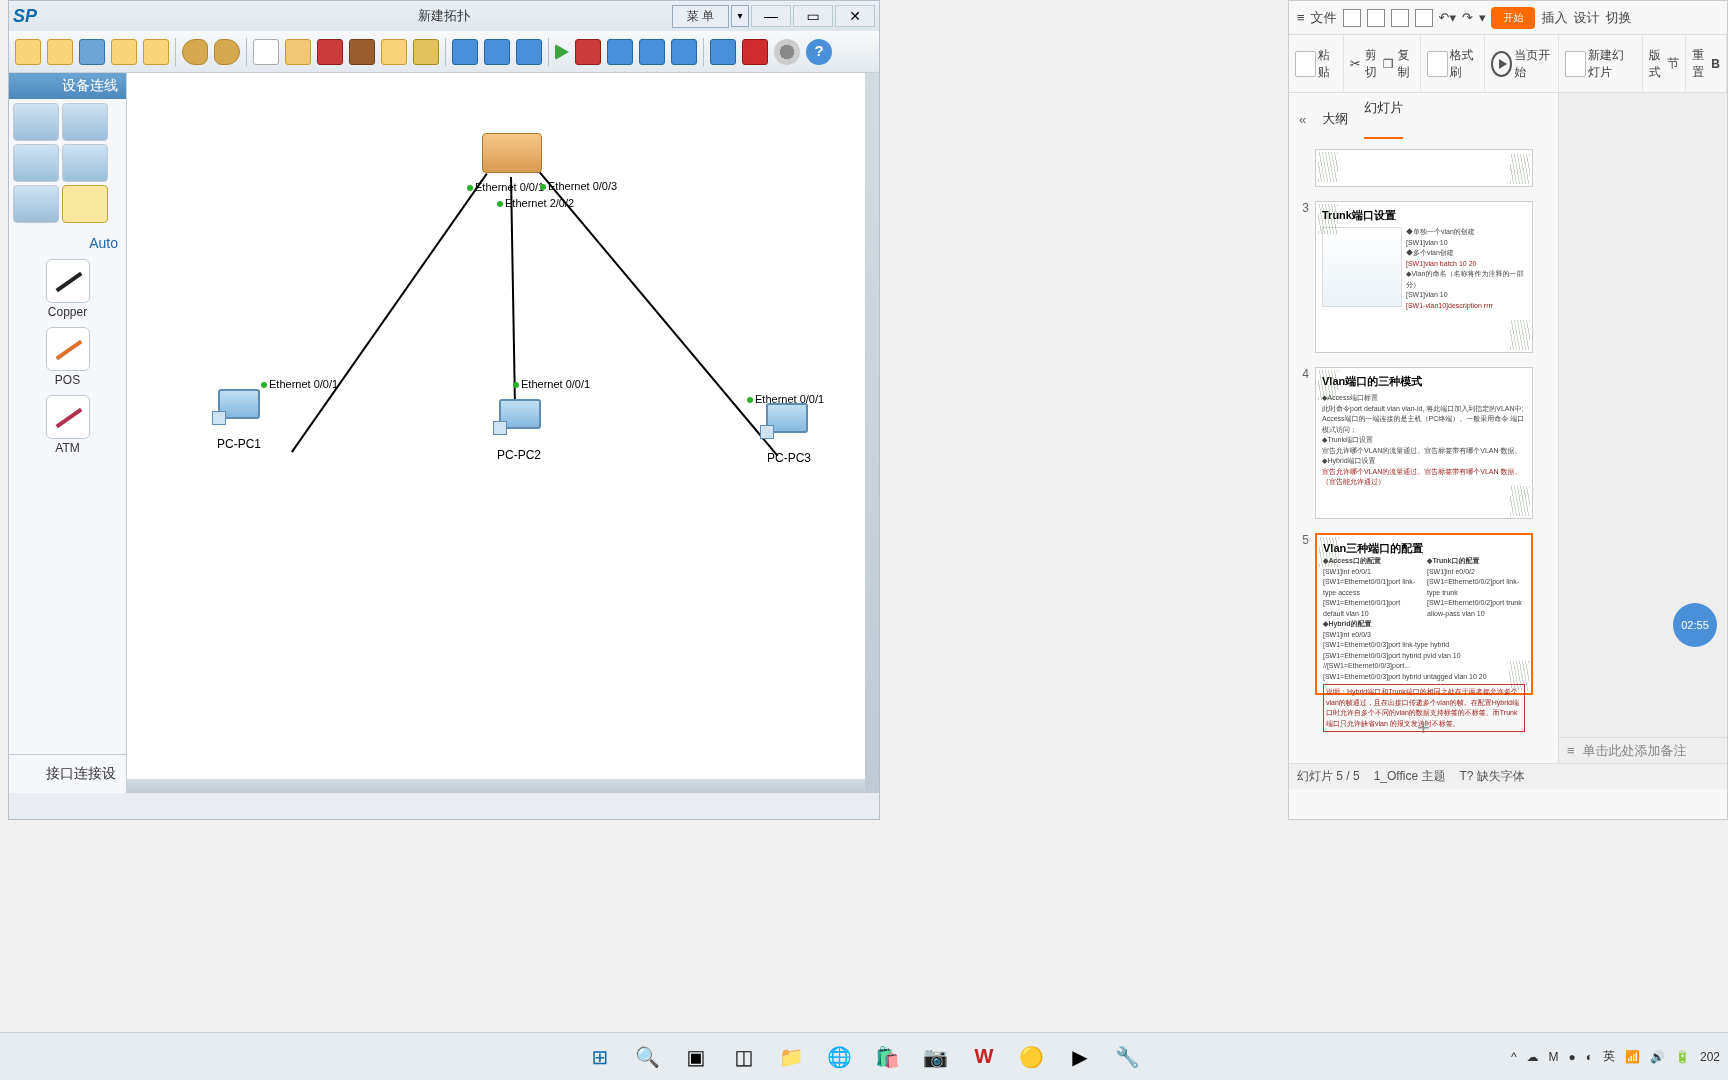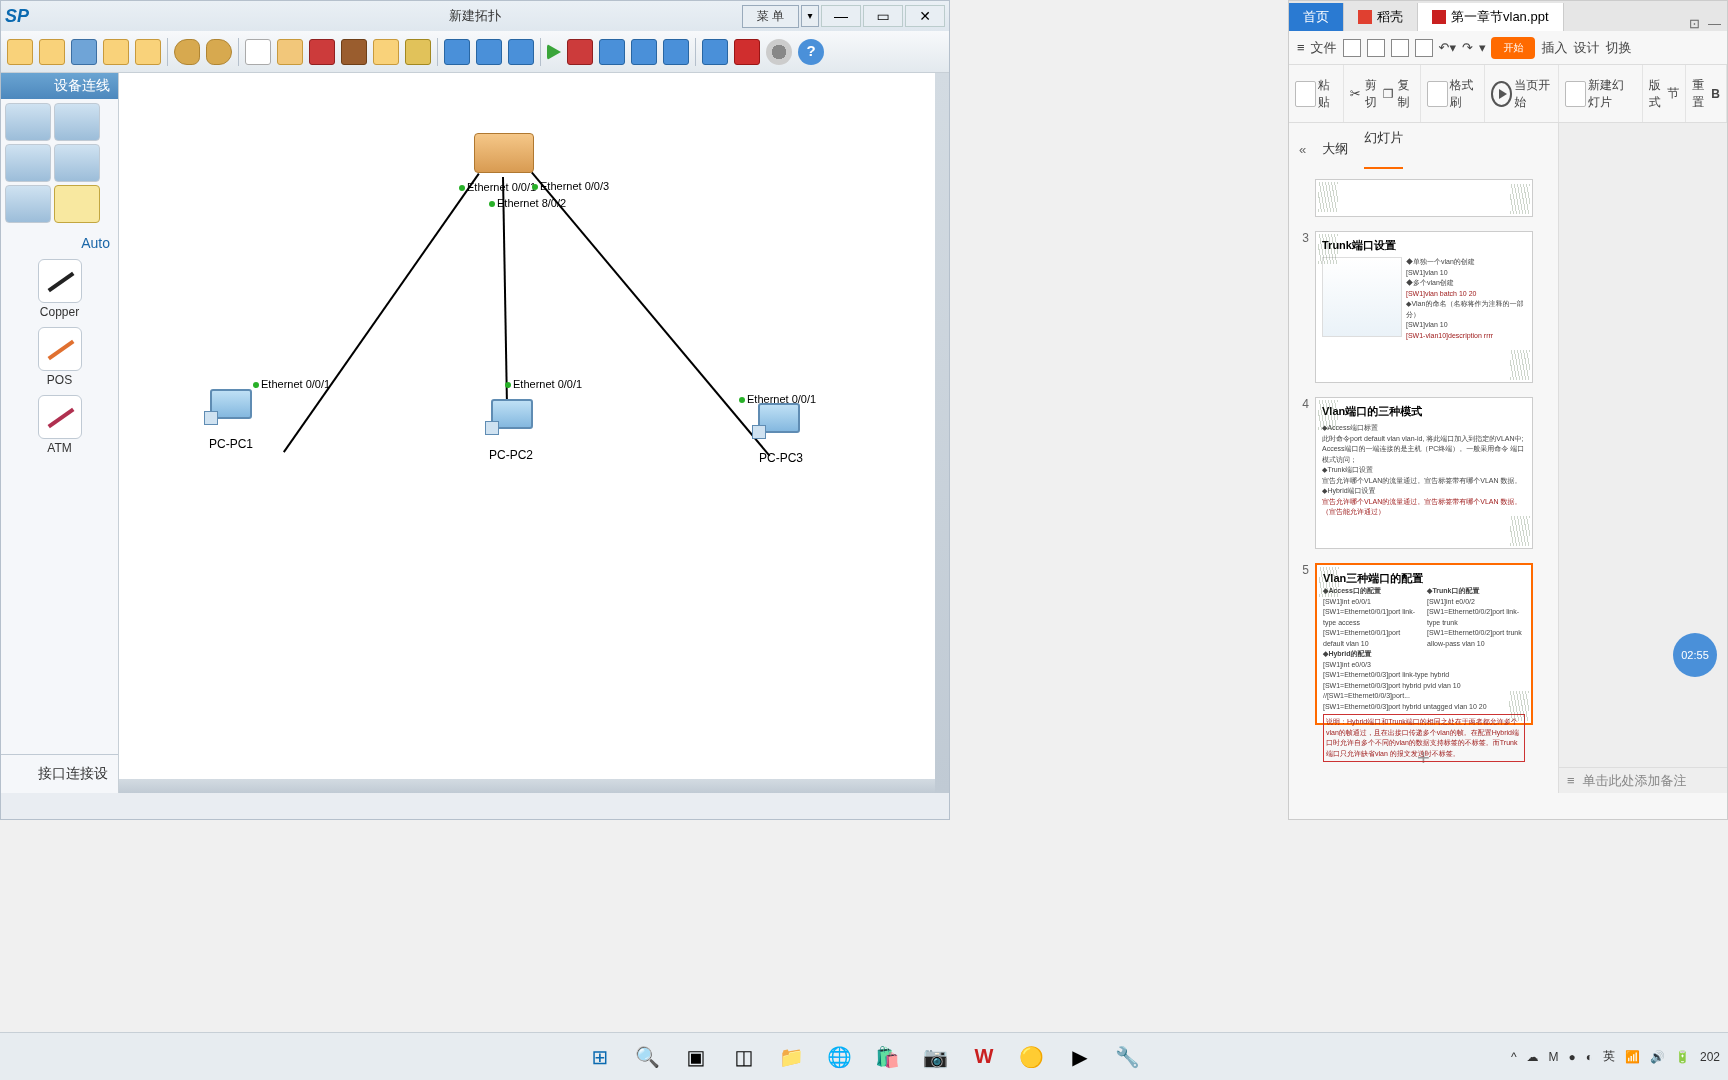--- a/index.html
+++ b/index.html
@@ -1,19 +1,19 @@
 <!DOCTYPE html>
 <html><head>
 <meta charset="utf-8">
 <style>
 * { margin: 0; padding: 0; box-sizing: border-box; font-family: "Microsoft YaHei", Arial, sans-serif; }
 body { width: 1728px; height: 1080px; background: #f0f0f0; overflow: hidden; position: relative; }
 
 
-.ensp { position: absolute; left: 0; top: 0; width: 950px; height: 820px; background: #e9edf2; border: 1px solid #b5c0cc; }
+.ensp { position: absolute; left: 8px; top: 0; width: 872px; height: 820px; background: #e9edf2; border: 1px solid #b5c0cc; }
 .ensp-title { height: 30px; background: linear-gradient(#eaf0f5,#dfe7ee); display: flex; align-items: center; position: relative; }
 .ensp-logo { color: #0b6ab0; font-size: 18px; font-weight: bold; font-style: italic; margin-left: 4px; }
 .ensp-title-txt { position: absolute; left: 50%; transform: translateX(-50%); font-size: 13px; color: #333; }
 .ensp-title-right { margin-left: auto; display: flex; align-items: center; gap: 2px; padding-right: 4px; }
 .ensp-menu-btn { background: #e8eef3; border: 1px solid #9ab; padding: 2px 14px; font-size: 12px; color: #333; }
 .ensp-drop { width: 18px; height: 22px; background: #e8eef3; border: 1px solid #9ab; font-size: 10px; text-align: center; line-height: 20px; }
 .winbtn { width: 40px; height: 22px; background: #e8eef3; border: 1px solid #bcc; display: flex; align-items: center; justify-content: center; font-size: 14px; }
 .ensp-toolbar { height: 42px; background: linear-gradient(#f7f9fb,#e3e9ee); border-bottom: 1px solid #c7cfd6; display: flex; align-items: center; gap: 6px; padding: 0 6px; }
 .tbicon { width: 26px; height: 26px; display: inline-block; border-radius: 3px; position: relative; }
 .tbicon.page { background: #f9d27a; border: 1px solid #c89a3c; }
@@ -193,21 +193,21 @@
     <div class="canvas-wrap">
       <div class="canvas">
 
         <div class="net-line" style="left:359px;top:100px;height:340px;transform:rotate(35deg);"></div>
         <div class="net-line" style="left:383px;top:104px;height:228px;transform:rotate(-1deg);"></div>
         <div class="net-line" style="left:412px;top:100px;height:370px;transform:rotate(-40deg);"></div>
 
         <div class="switch-ico"></div>
         <div class="port-lbl" style="left:340px;top:108px;"><span class="dot"></span><span>Ethernet 0/0/1</span></div>
         <div class="port-lbl" style="left:413px;top:107px;"><span class="dot"></span><span>Ethernet 0/0/3</span></div>
-        <div class="port-lbl" style="left:370px;top:124px;"><span class="dot"></span><span>Ethernet 8/0/2</span></div>
+        <div class="port-lbl" style="left:370px;top:124px;"><span class="dot"></span><span>Ethernet 2/0/2</span></div>
 
         <div class="pc-ico" style="left:85px;top:316px;">
             <div class="mon"></div>
             <div class="box"></div>
           </div>
         <div class="port-lbl" style="left:134px;top:305px;"><span class="dot"></span><span>Ethernet 0/0/1</span></div>
         <div class="dev-name" style="left:90px;top:364px;">PC-PC1</div>
 
         <div class="pc-ico" style="left:366px;top:326px;">
             <div class="mon"></div>
@@ -223,35 +223,20 @@
         <div class="port-lbl" style="left:620px;top:320px;"><span class="dot"></span><span>Ethernet 0/0/1</span></div>
         <div class="dev-name" style="left:640px;top:378px;">PC-PC3</div>
       </div>
       <div class="hscroll"></div>
     </div>
   </div>
 
 </div>
 
 <div class="wps">
-  <div class="wps-tabs">
-    <div class="wtab home">首页</div>
-    <div class="wtab">
-        <span class="ic d"></span>
-        <span>稻壳</span>
-      </div>
-    <div class="wtab" style="background:#fff;">
-        <span class="ic"></span>
-        <span>第一章节vlan.ppt</span>
-      </div>
-    <div class="wtab-right">
-      <span>⊡</span>
-      <span>―</span>
-    </div>
-  </div>
 
   <div class="wps-ribbon1">
     <span>≡</span>
     <span>文件</span>
     <span class="rb-ic"></span>
     <span class="rb-ic"></span>
     <span class="rb-ic"></span>
     <span class="rb-ic"></span>
     <span>↶▾</span>
     <span>↷</span>
@@ -397,20 +382,25 @@
 
     <div class="edit-pane">
       <div class="timer-badge">02:55</div>
       <div class="notes-bar" style="position:absolute;bottom:0;width:100%;">
         <span>≡</span>
         <span>单击此处添加备注</span>
       </div>
     </div>
   </div>
 
+  <div class="wps-status">
+    <span>幻灯片 5 / 5</span>
+    <span>1_Office 主题</span>
+    <span>T? <span>缺失字体</span></span>
+  </div>
 </div>
 
 <div class="taskbar">
   <div class="taskbar-center">
     <div class="tsk win">⊞</div>
     <div class="tsk">🔍</div>
     <div class="tsk">▣</div>
     <div class="tsk">◫</div>
     <div class="tsk">📁</div>
     <div class="tsk">🌐</div>

